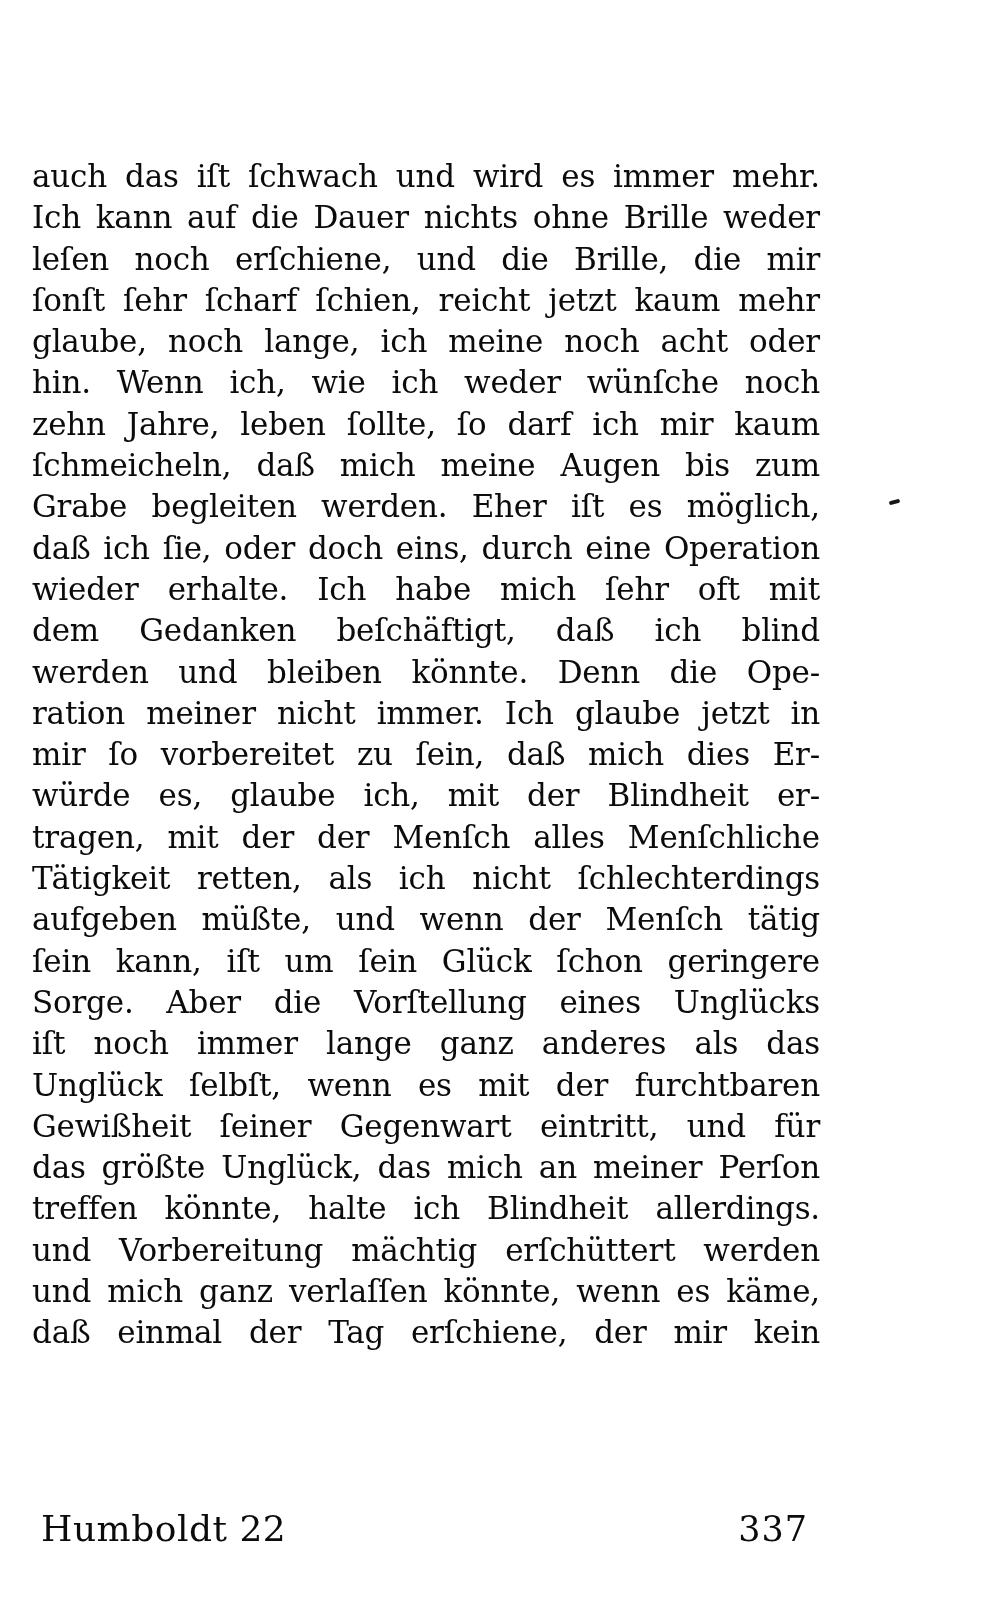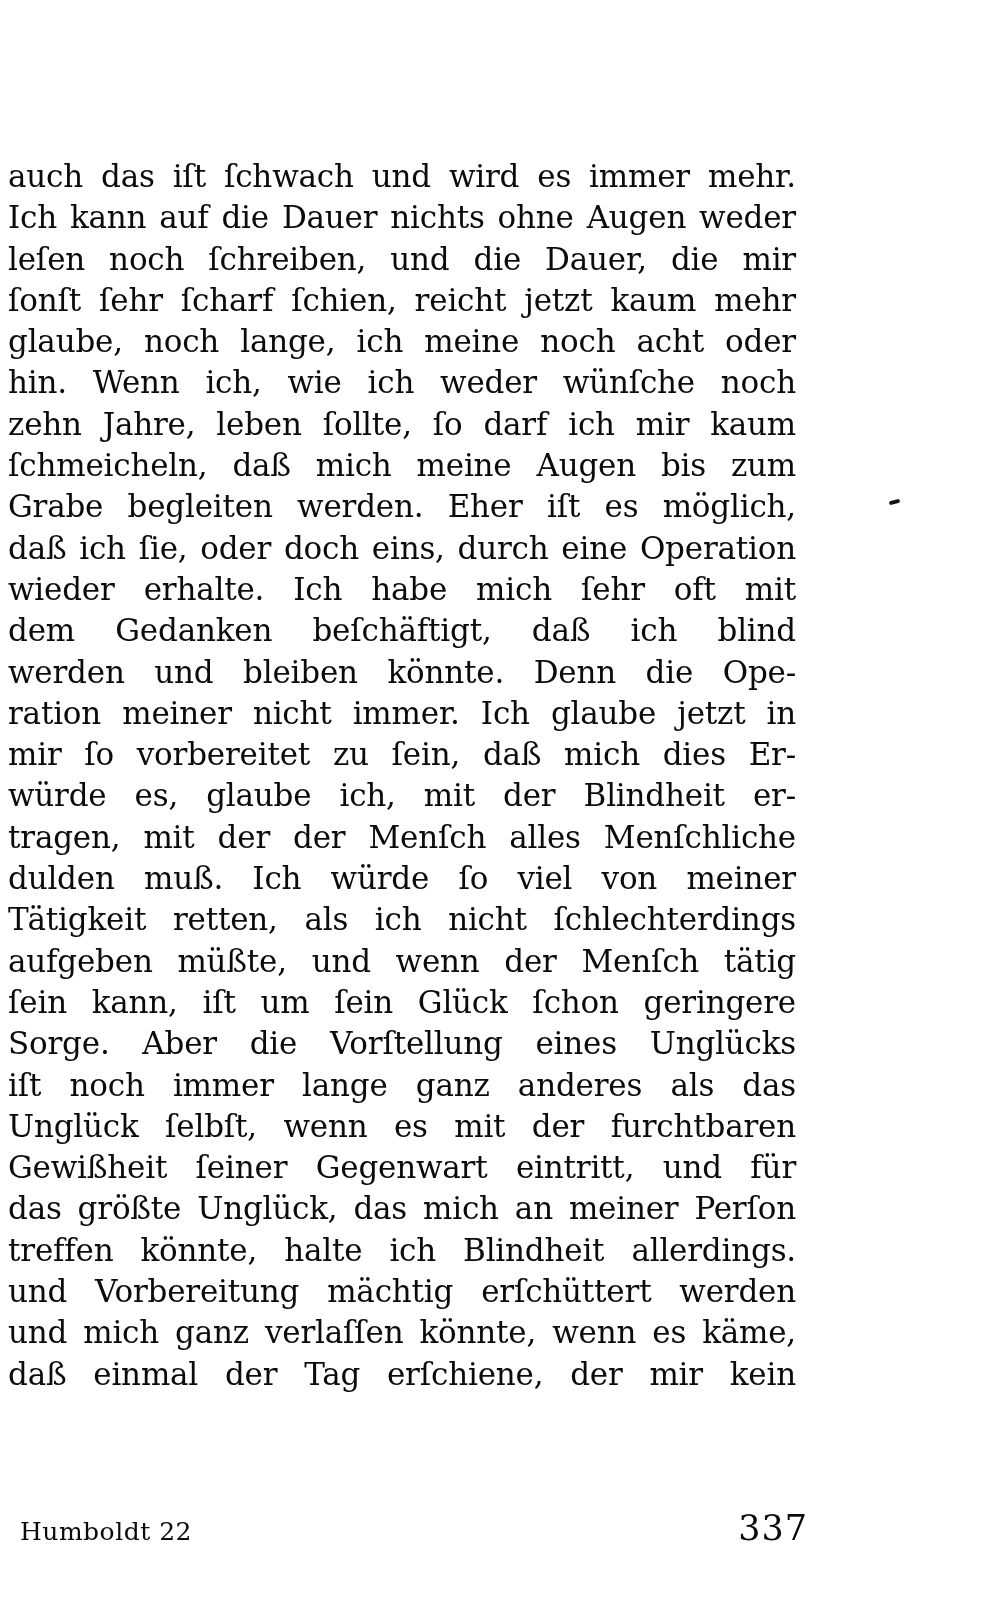--- a/index.html
+++ b/index.html
@@ -11,21 +11,21 @@
     position: relative;
     width: 1000px;
     height: 1618px;
     background: #ffffff;
     overflow: hidden;
     font-family: "DejaVu Serif", serif;
     color: #0b0b0b;
   }
   .text-block {
     position: absolute;
-    left: 8px;
+    left: 32px;
     top: 156px;
     width: 788px;
   }
   .text-block .line {
     font-size: 31px;
     line-height: 41.3px;
     height: 41.3px;
     text-align: justify;
     text-align-last: justify;
     letter-spacing: -0.2px;
@@ -45,53 +45,53 @@
   .footer {
     position: absolute;
     left: 20px;
     top: 1508px;
     width: 788px;
     display: flex;
     justify-content: space-between;
     align-items: baseline;
   }
   .footer .signature {
-    font-size: 25px;
+    font-size: 36px;
     letter-spacing: 0.5px;
+    margin-left: 21px;
   }
   .footer .page-number {
     font-size: 35px;
     letter-spacing: 1px;
     font-weight: normal;
   }
 </style>
 </head>
 <body>
 
 <div class="page">
 
   <div class="text-block">
       <div class="line">auch das iſt ſchwach und wird es immer mehr.</div>
-      <div class="line">Ich kann auf die Dauer nichts ohne Augen weder</div>
-      <div class="line">leſen noch ſchreiben, und die Dauer, die mir</div>
+      <div class="line">Ich kann auf die Dauer nichts ohne Brille weder</div>
+      <div class="line">leſen noch erſchiene, und die Brille, die mir</div>
       <div class="line">ſonſt ſehr ſcharf ſchien, reicht jetzt kaum mehr</div>
       <div class="line">glaube, noch lange, ich meine noch acht oder</div>
       <div class="line">hin. Wenn ich, wie ich weder wünſche noch</div>
       <div class="line">zehn Jahre, leben ſollte, ſo darf ich mir kaum</div>
       <div class="line">ſchmeicheln, daß mich meine Augen bis zum</div>
       <div class="line">Grabe begleiten werden. Eher iſt es möglich,</div>
       <div class="line">daß ich ſie, oder doch eins, durch eine Operation</div>
       <div class="line">wieder erhalte. Ich habe mich ſehr oft mit</div>
       <div class="line">dem Gedanken beſchäftigt, daß ich blind</div>
       <div class="line">werden und bleiben könnte. Denn die Ope-</div>
       <div class="line">ration meiner nicht immer. Ich glaube jetzt in</div>
       <div class="line">mir ſo vorbereitet zu ſein, daß mich dies Er-</div>
       <div class="line">würde es, glaube ich, mit der Blindheit er-</div>
       <div class="line">tragen, mit der der Menſch alles Menſchliche</div>
-      <div class="line">dulden muß. Ich würde ſo viel von meiner</div>
       <div class="line">Tätigkeit retten, als ich nicht ſchlechterdings</div>
       <div class="line">aufgeben müßte, und wenn der Menſch tätig</div>
       <div class="line">ſein kann, iſt um ſein Glück ſchon geringere</div>
       <div class="line">Sorge. Aber die Vorſtellung eines Unglücks</div>
       <div class="line">iſt noch immer lange ganz anderes als das</div>
       <div class="line">Unglück ſelbſt, wenn es mit der furchtbaren</div>
       <div class="line">Gewißheit ſeiner Gegenwart eintritt, und für</div>
       <div class="line">das größte Unglück, das mich an meiner Perſon</div>
       <div class="line">treffen könnte, halte ich Blindheit allerdings.</div>
       <div class="line">und Vorbereitung mächtig erſchüttert werden</div>

